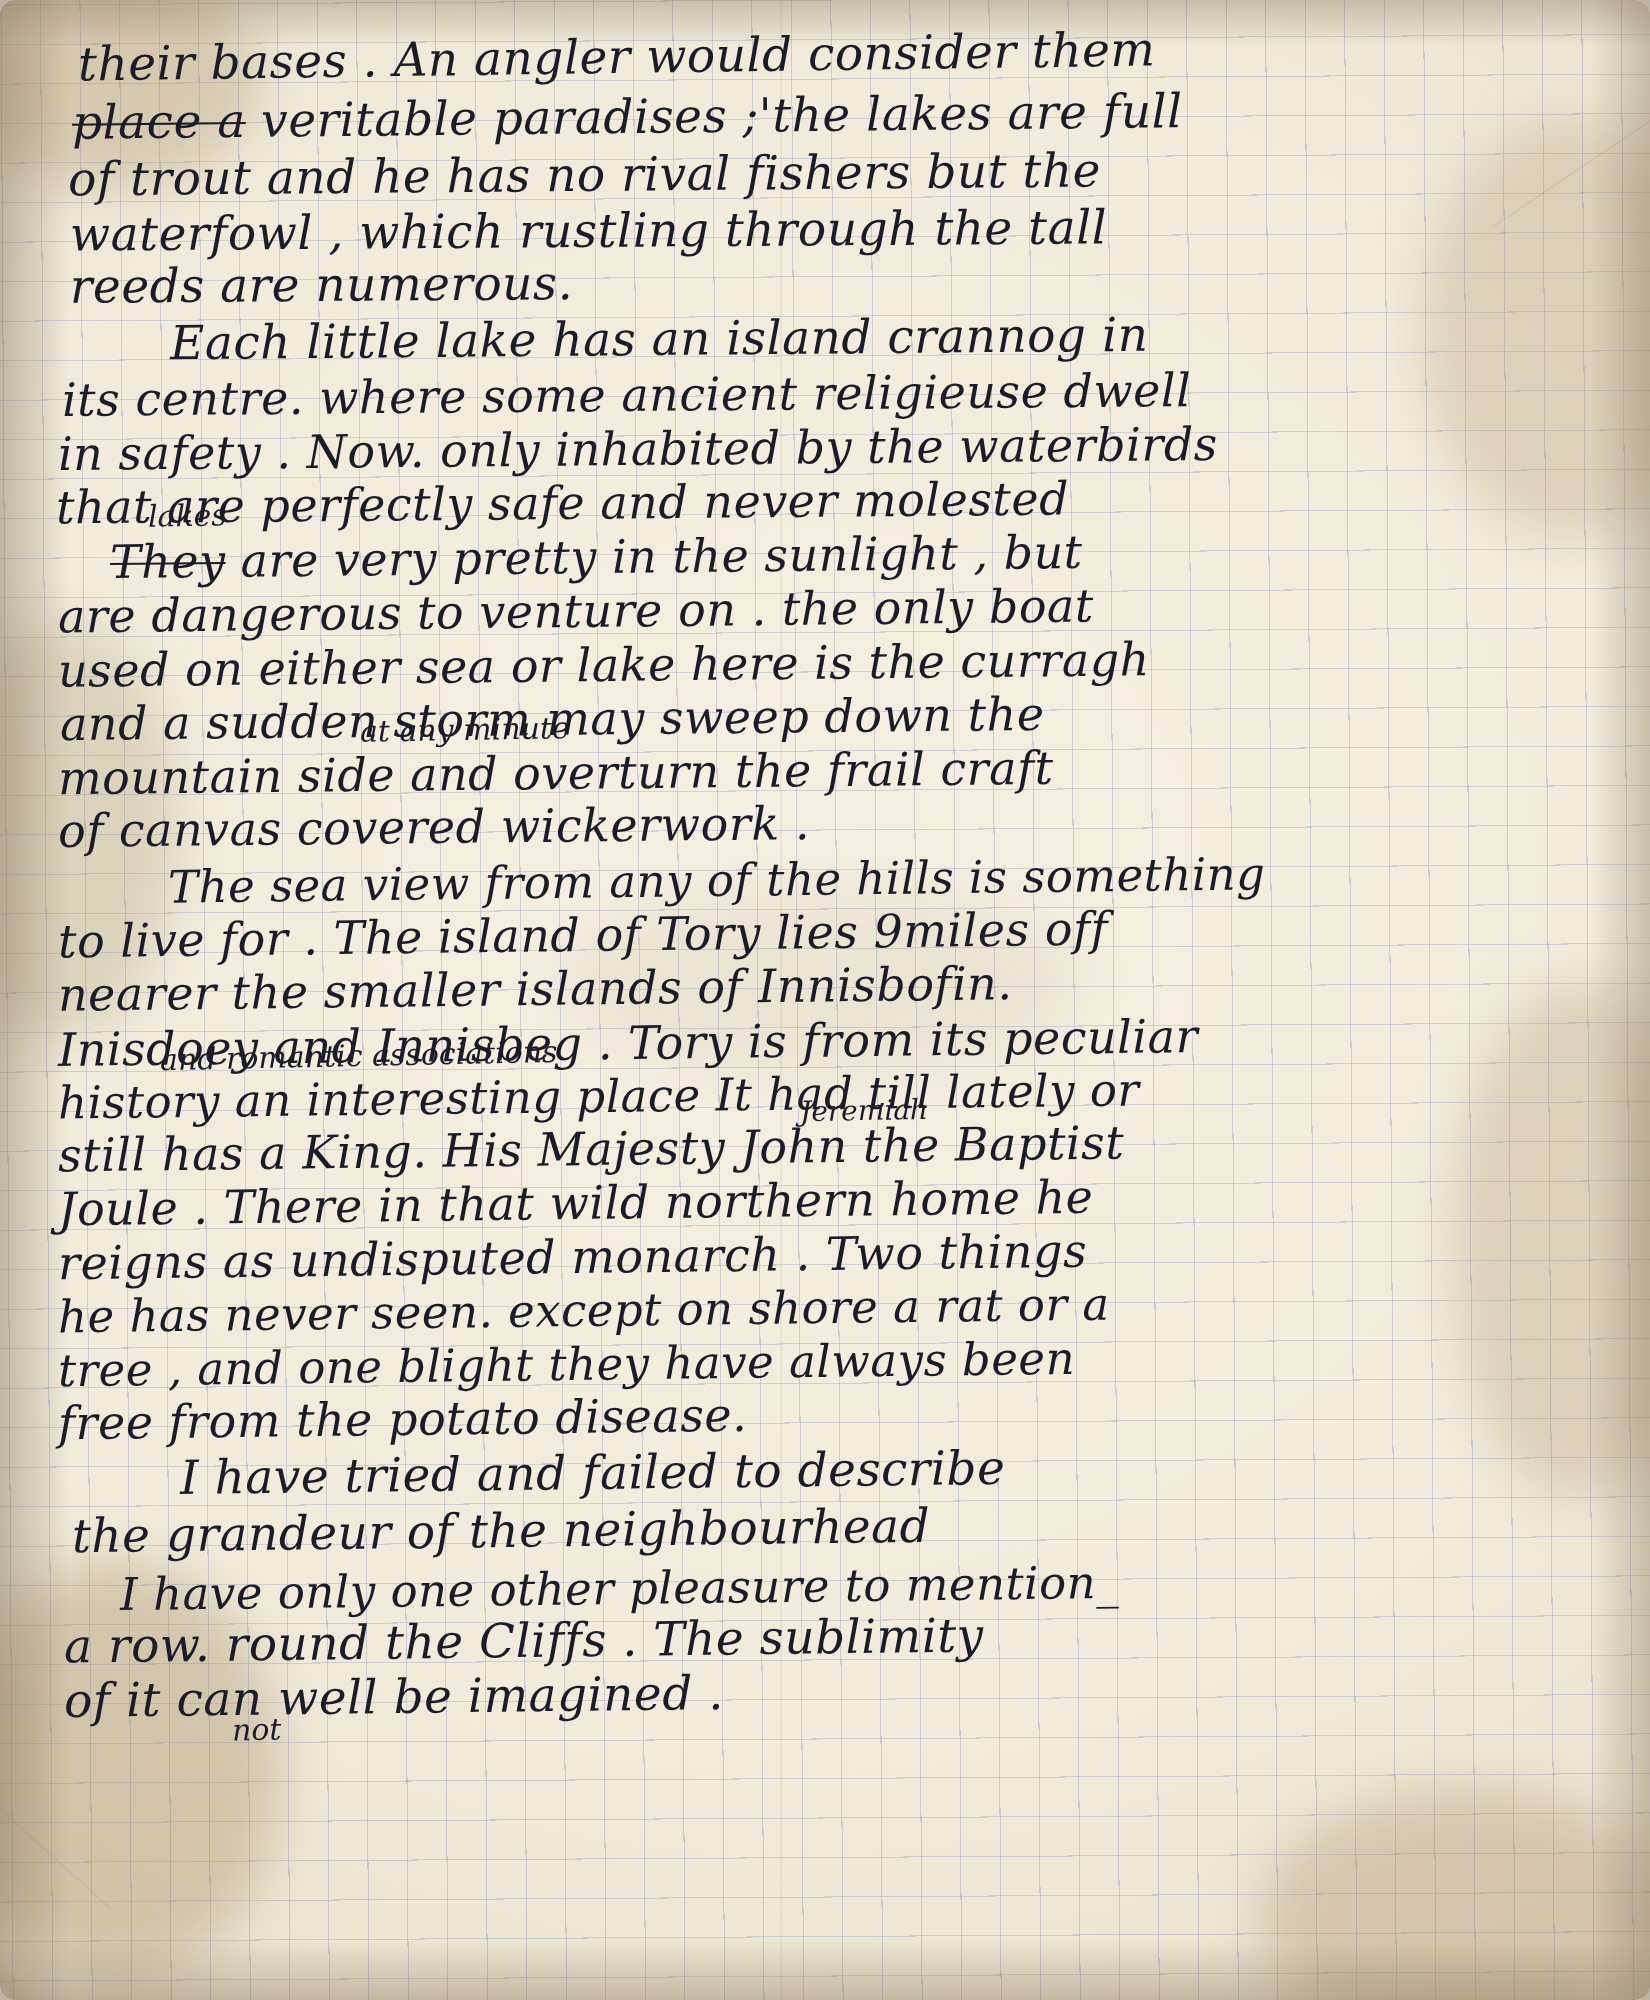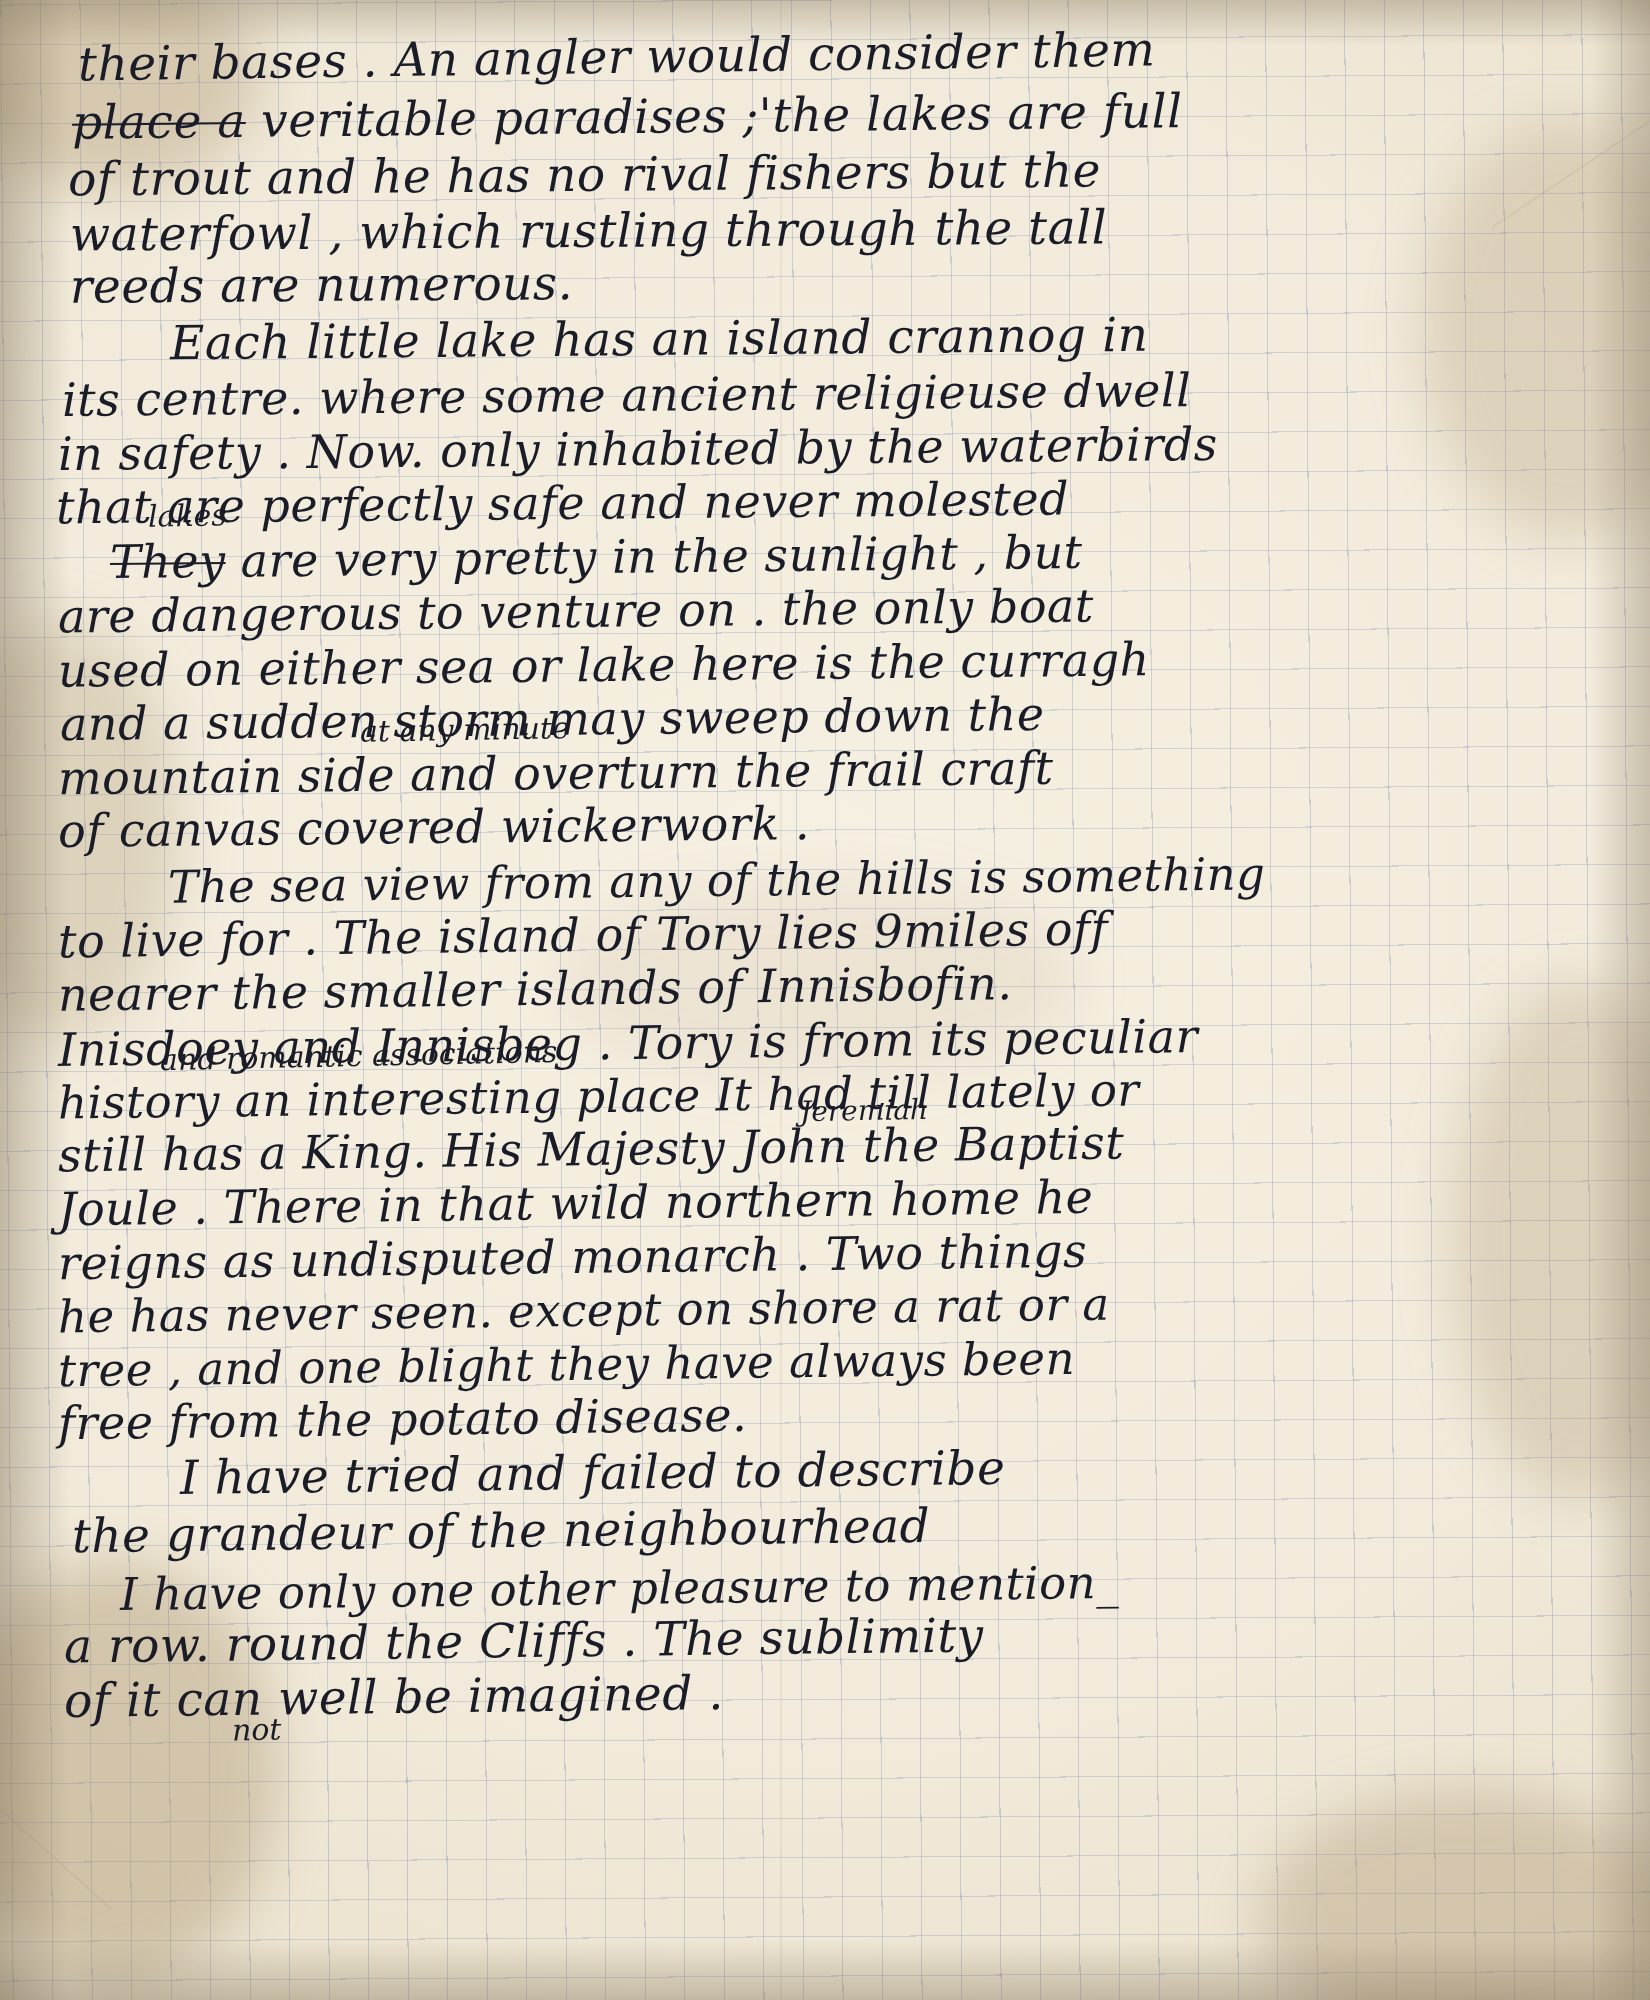--- a/index.html
+++ b/index.html
@@ -6,20 +6,21 @@
     margin: 0;
     padding: 0;
     background: #b9b3a6;
   }
   #page {
     position: relative;
     width: 1650px;
     height: 2000px;
     overflow: hidden;
     background: #efe8d8;
+    border-radius: 15px;
   }
   
   #paper {
     position: absolute;
     inset: 0;
     background:
       radial-gradient(ellipse 120% 90% at 48% 45%, #f6f0e2 0%, #f2ebdb 45%, #e8dfc9 78%, #ddd2b8 100%);
   }
   
   .stain {

